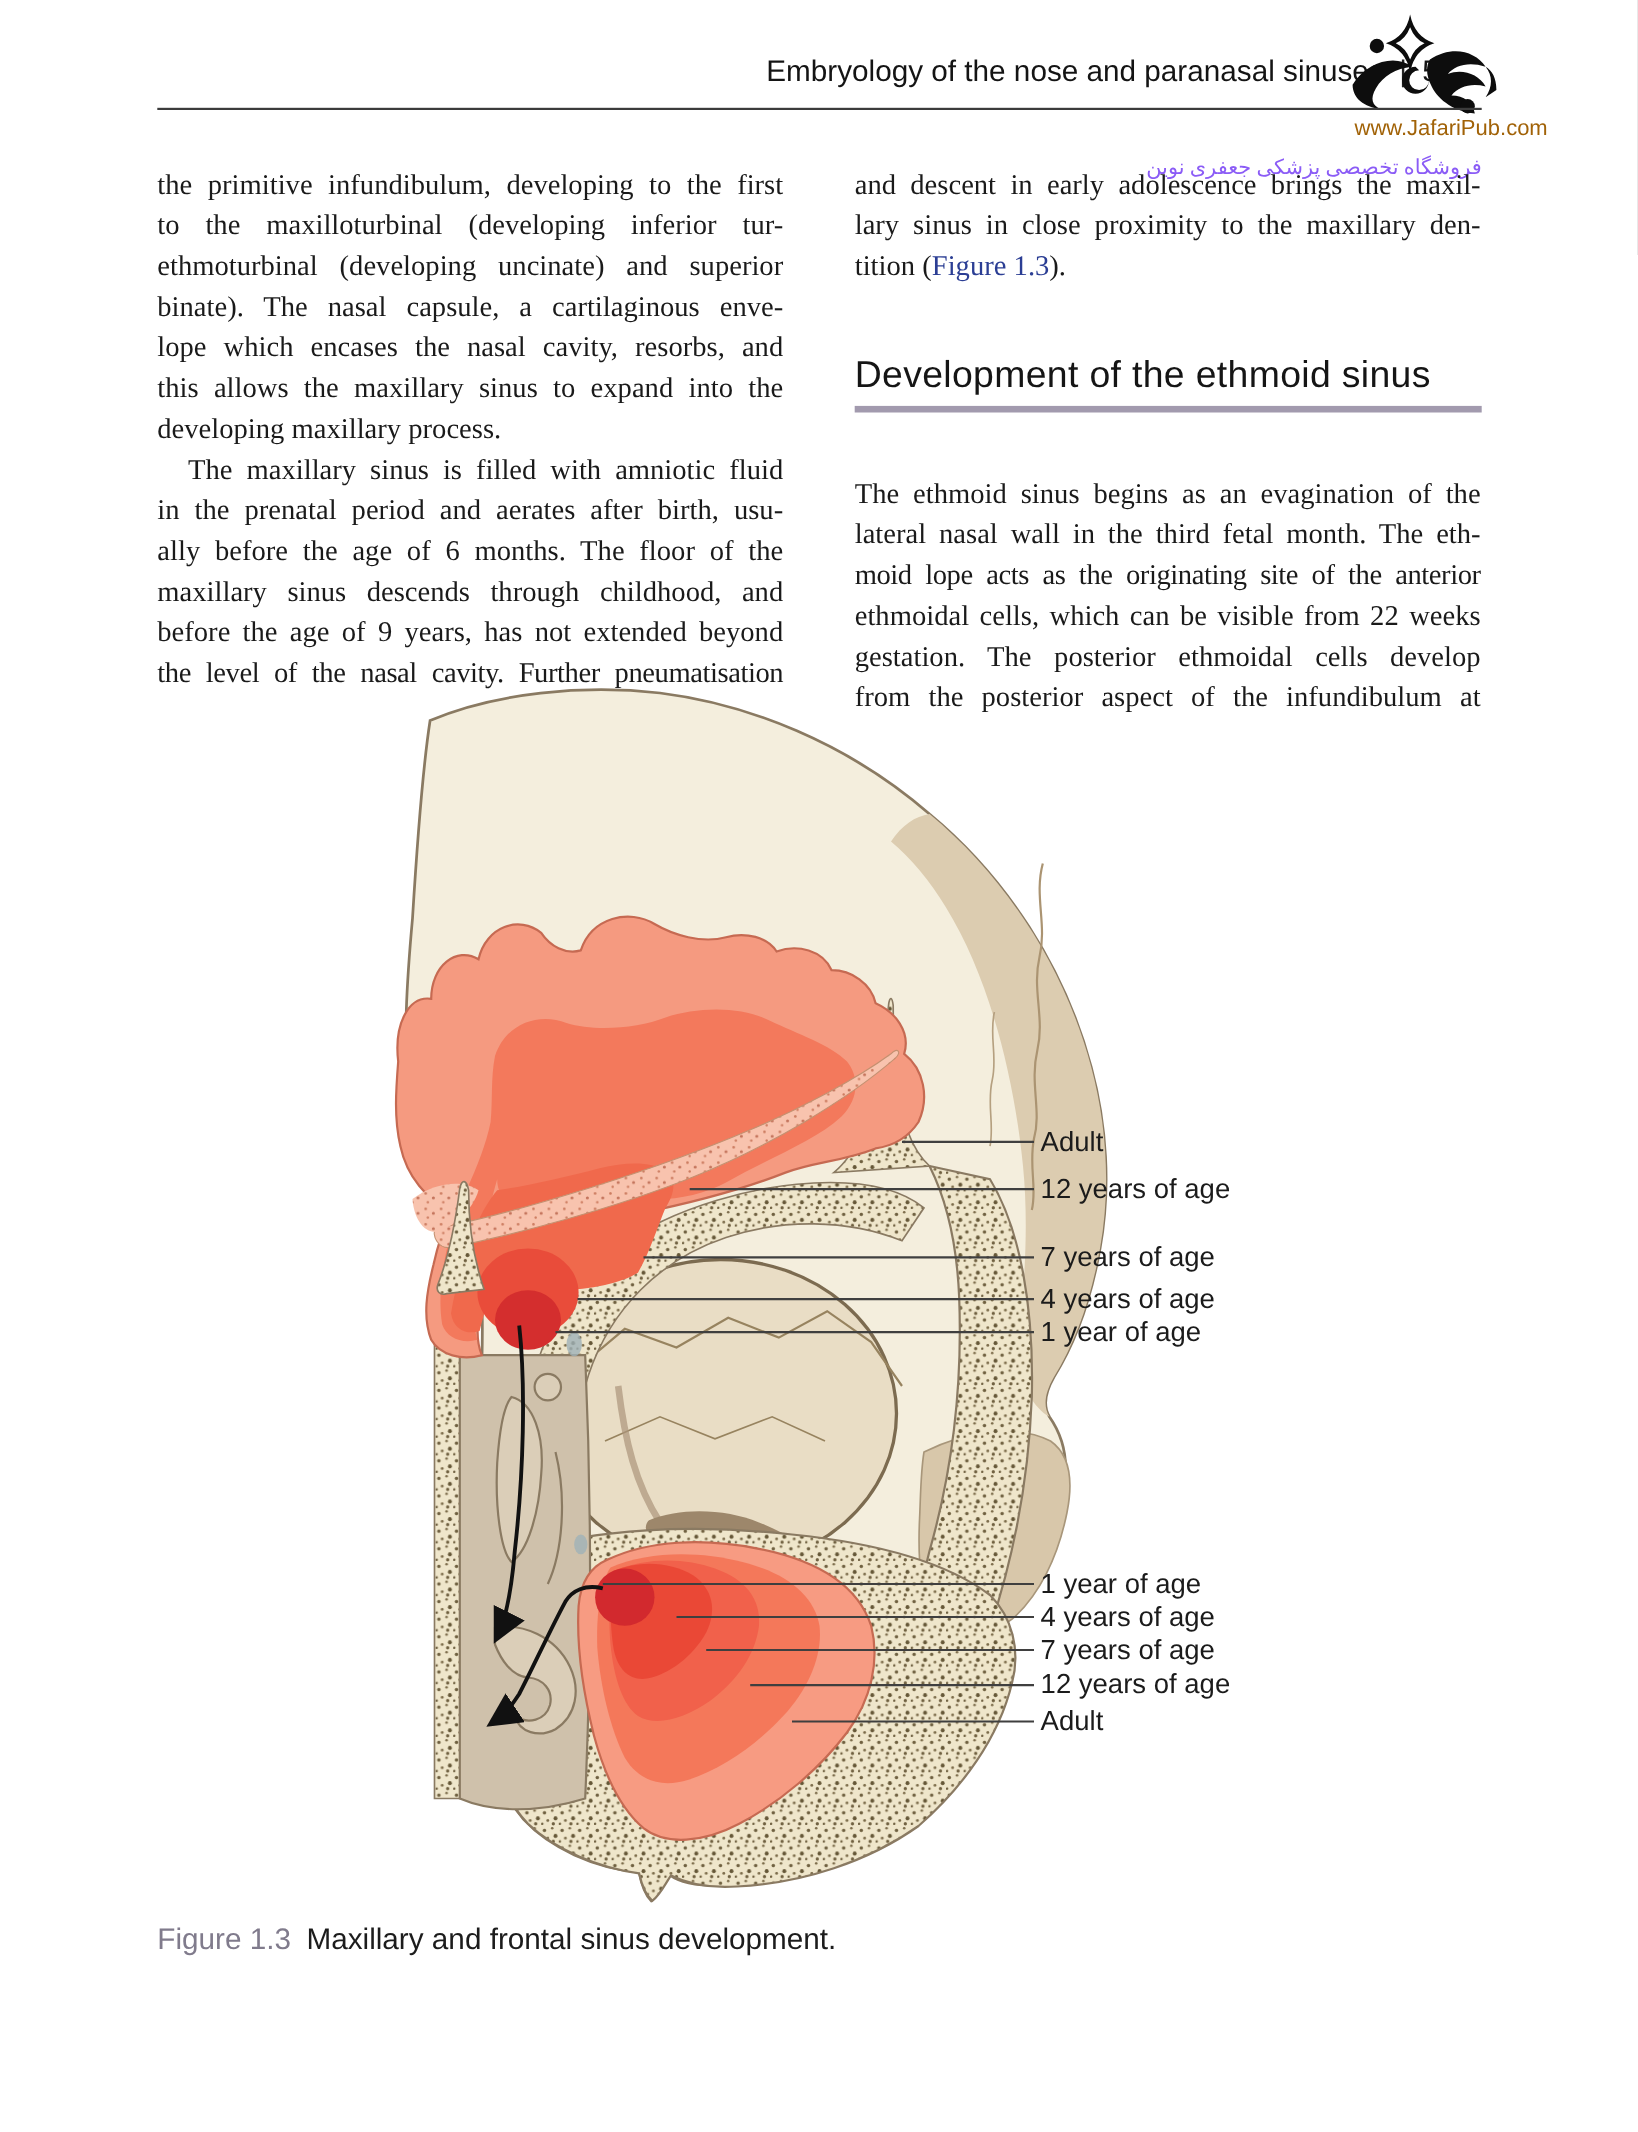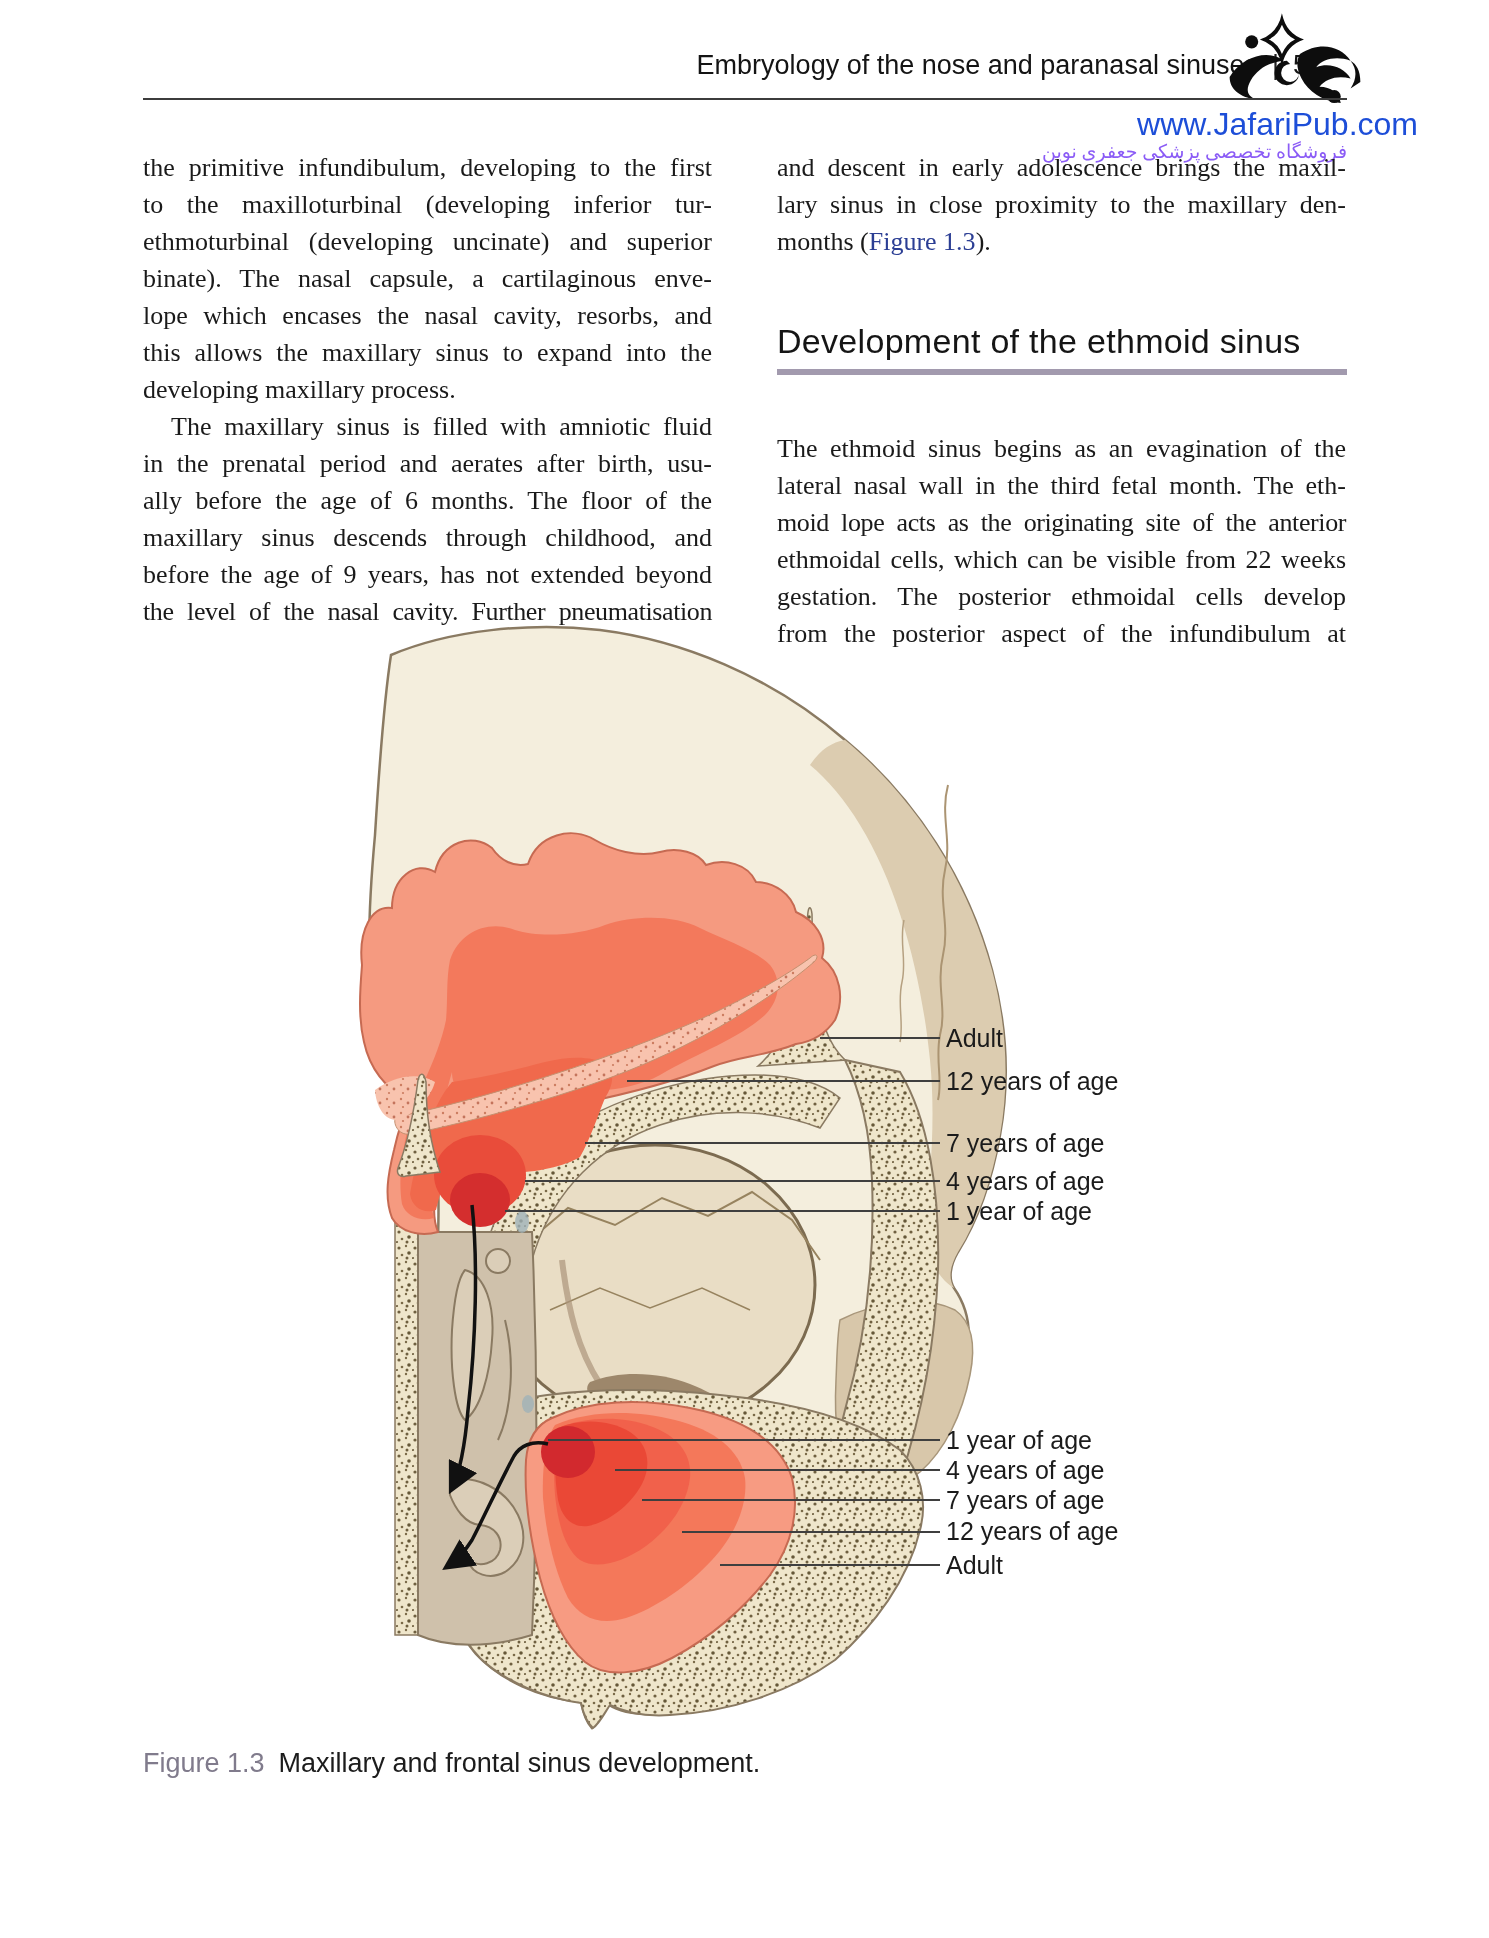--- a/index.html
+++ b/index.html
@@ -4,21 +4,21 @@
 <style>
   html,body{margin:0;padding:0;background:#888;}
   .page{position:relative;width:1489px;height:1938px;background:#ffffff;overflow:hidden;
         font-family:"Liberation Serif",serif;color:#1a1a1a;}
   .abs{position:absolute;}
   
   .runhead{top:50px;right:181px;display:flex;align-items:baseline;gap:14px;
            font-family:"Liberation Sans",sans-serif;font-size:27px;color:#141414;}
   .runhead .sep{font-weight:400;color:#222;}
   .hrule{top:98px;left:143px;width:1204px;height:2px;background:#3c3c3c;}
-  .website{top:106px;right:71px;font-family:"Liberation Sans",sans-serif;font-size:32px;color:#1d4ed8;}
+  .website{top:106px;right:82px;font-family:"Liberation Sans",sans-serif;font-size:20px;color:#a16207;}
   .persian{top:140px;right:142px;font-family:Liberation Serif, serif;font-size:19px;color:#8b5cf6;direction:rtl;margin-left:48px;}
   .logo{top:4px;left:1228px;}
   
   .col{width:569px;font-size:26px;line-height:37px;}
   .ln{white-space:nowrap;text-align:justify;text-align-last:justify;}
   .ln.tight{letter-spacing:-0.4px;}
   .ln-end{white-space:nowrap;text-align-last:left;}
   .indent{text-indent:28px;}
   .figref{color:#2b3e94;}
   .secheading{font-family:"Liberation Sans",sans-serif;font-size:34px;letter-spacing:.3px;color:#151515;}
@@ -71,21 +71,21 @@
     <div class="ln">in the prenatal period and aerates after birth, usu-</div>
     <div class="ln">ally before the age of 6 months. The floor of the</div>
     <div class="ln">maxillary sinus descends through childhood, and</div>
     <div class="ln">before the age of 9 years, has not extended beyond</div>
     <div class="ln tight">the level of the nasal cavity. Further pneumatisation</div>
   </div>
 
   <div class="abs col" style="left:777px;top:149px;">
     <div class="ln">and descent in early adolescence brings the maxil-</div>
     <div class="ln">lary sinus in close proximity to the maxillary den-</div>
-    <div class="ln-end"><span>months (</span><span class="figref">Figure 1.3</span><span>).</span></div>
+    <div class="ln-end"><span>tition (</span><span class="figref">Figure 1.3</span><span>).</span></div>
   </div>
 
   <div class="abs secheading" style="left:777px;top:322px;">Development of the ethmoid sinus</div>
   <div class="abs secbar" style="left:777px;top:369px;width:570px;"></div>
 
   <div class="abs col" style="left:777px;top:394px;margin-top:36px;">
     <div class="ln">The ethmoid sinus begins as an evagination of the</div>
     <div class="ln">lateral nasal wall in the third fetal month. The eth-</div>
     <div class="ln tight">moid lope acts as the originating site of the anterior</div>
     <div class="ln">ethmoidal cells, which can be visible from 22 weeks</div>

